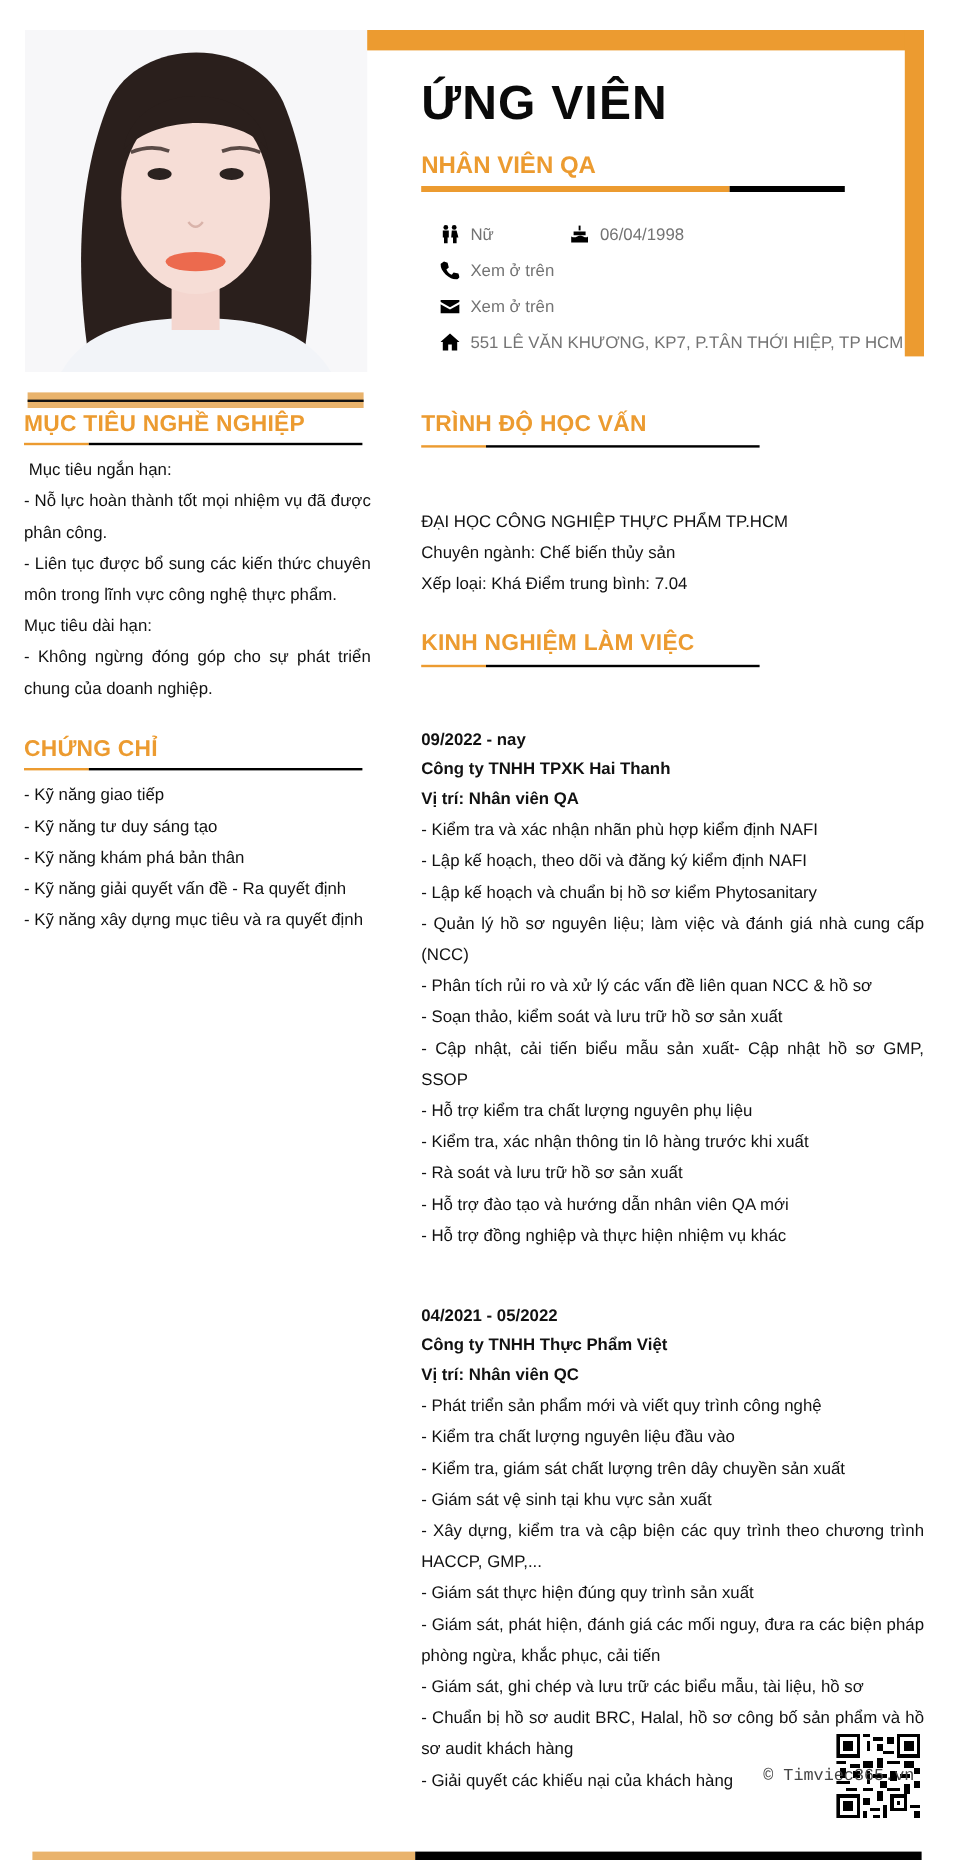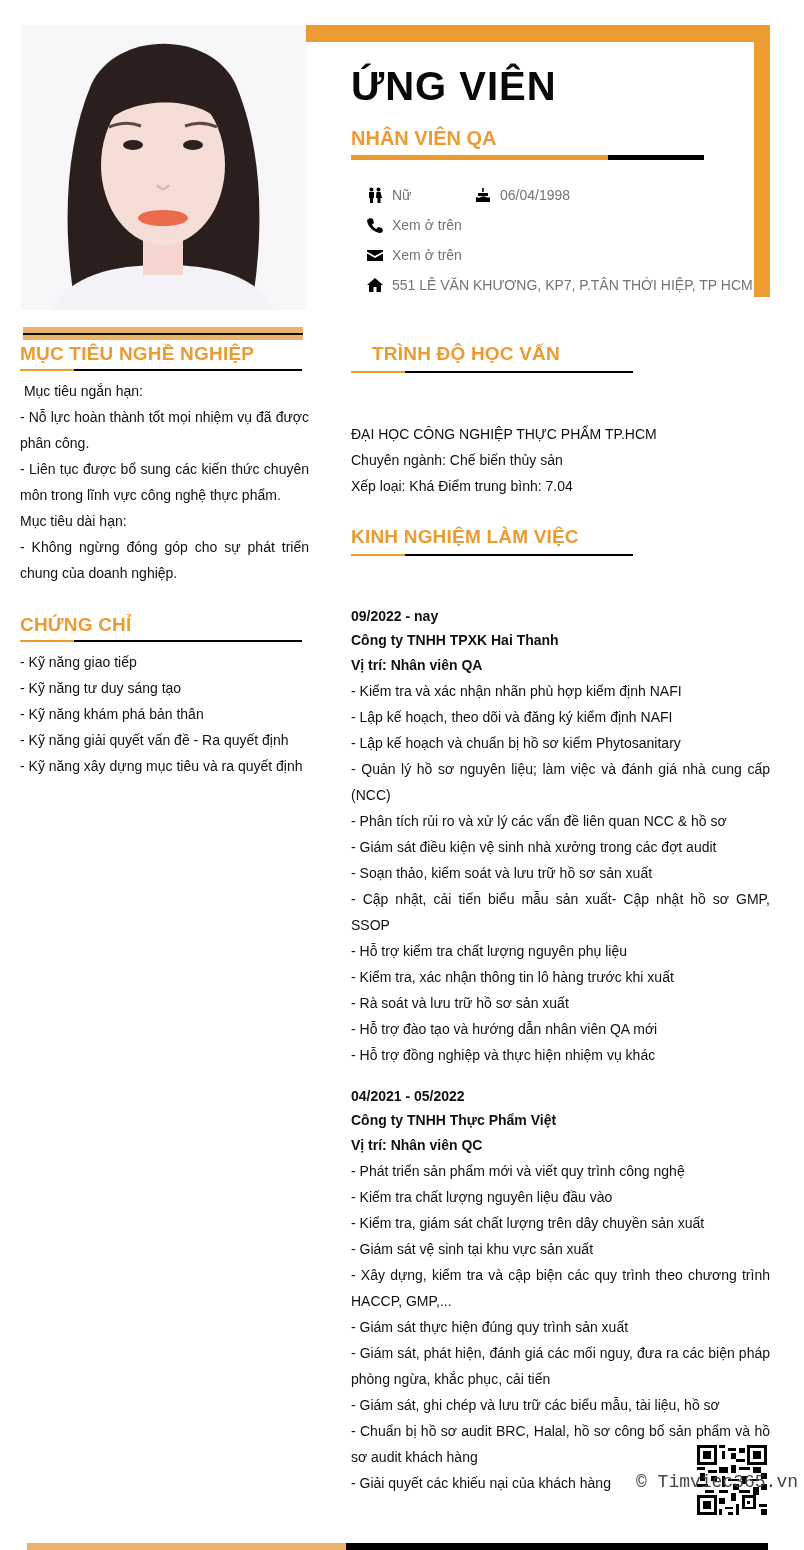--- a/index.html
+++ b/index.html
@@ -32,21 +32,21 @@
   .sec-rule { position: absolute; height: 2px; display: flex; }
   .sec-rule .o { width: 54px; background: #ec9b30; }
   .sec-rule .b { flex: 1; background: #000; }
 
   .para { position: absolute; font-size: 14px; line-height: 26px; color: #111; }
   .para.justify { text-align: justify; }
   .para .line { display: block; }
   .para .bold { font-weight: 700; }
 
   .qr { position: absolute; left: 697px; top: 1445px; width: 70px; height: 70px; }
-  .copyright { position: absolute; left: 636px; top: 1472px; font-family: "Liberation Mono", "DejaVu Sans Mono", monospace; font-size: 18px; color: #444; }
+  .copyright { position: absolute; left: 636px; top: 1472px; font-family: "Liberation Mono", "DejaVu Sans Mono", monospace; font-size: 14px; color: #444; }
 
   .footer-bar { position: absolute; left: 27px; top: 1543px; width: 741px; height: 7px; display: flex; }
   .footer-bar .o { width: 319px; background: #e9b36c; }
   .footer-bar .b { flex: 1; background: #000; }
 </style>
 </head>
 <body>
 
 <div class="photo">
   <svg viewBox="0 0 285 285">
@@ -147,21 +147,21 @@
   </div>
 
 <div class="para" style="left:20px; top:649px; width:295px;">
   <span class="line">- Kỹ năng giao tiếp</span>
   <span class="line">- Kỹ năng tư duy sáng tạo</span>
   <span class="line">- Kỹ năng khám phá bản thân</span>
   <span class="line">- Kỹ năng giải quyết vấn đề - Ra quyết định</span>
   <span class="line">- Kỹ năng xây dựng mục tiêu và ra quyết định</span>
 </div>
 
-<div class="sec-title" style="left:372px; top:343px;text-align:center;">TRÌNH ĐỘ HỌC VẤN</div>
+<div class="sec-title" style="left:351px; top:343px;text-align:center;">TRÌNH ĐỘ HỌC VẤN</div>
 <div class="sec-rule" style="left:351px; top:371px; width:282px;">
     <div class="o"></div>
     <div class="b"></div>
   </div>
 
 <div class="para" style="left:351px; top:421px; width:420px;">
   <span class="line">ĐẠI HỌC CÔNG NGHIỆP THỰC PHẨM TP.HCM</span>
   <span class="line">Chuyên ngành: Chế biến thủy sản</span>
   <span class="line">Xếp loại: Khá Điểm trung bình: 7.04</span>
 </div>
@@ -174,21 +174,20 @@
 
 <div class="para justify" style="left:351px; top:604px; width:419px;">
   <span class="line bold" style="line-height:24px;">09/2022 - nay</span>
   <span class="line bold" style="line-height:24px;">Công ty TNHH TPXK Hai Thanh</span>
   <span class="line bold" style="line-height:26px;">Vị trí: Nhân viên QA</span>
   <span class="line">- Kiểm tra và xác nhận nhãn phù hợp kiểm định NAFI</span>
   <span class="line">- Lập kế hoạch, theo dõi và đăng ký kiểm định NAFI</span>
   <span class="line">- Lập kế hoạch và chuẩn bị hồ sơ kiểm Phytosanitary</span>
   <span class="line">- Quản lý hồ sơ nguyên liệu; làm việc và đánh giá nhà cung cấp (NCC)</span>
   <span class="line">- Phân tích rủi ro và xử lý các vấn đề liên quan NCC &amp; hồ sơ</span>
-  <span class="line">- Giám sát điều kiện vệ sinh nhà xưởng trong các đợt audit</span>
   <span class="line">- Soạn thảo, kiểm soát và lưu trữ hồ sơ sản xuất</span>
   <span class="line">- Cập nhật, cải tiến biểu mẫu sản xuất- Cập nhật hồ sơ GMP, SSOP</span>
   <span class="line">- Hỗ trợ kiểm tra chất lượng nguyên phụ liệu</span>
   <span class="line">- Kiểm tra, xác nhận thông tin lô hàng trước khi xuất</span>
   <span class="line">- Rà soát và lưu trữ hồ sơ sản xuất</span>
   <span class="line">- Hỗ trợ đào tạo và hướng dẫn nhân viên QA mới</span>
   <span class="line">- Hỗ trợ đồng nghiệp và thực hiện nhiệm vụ khác</span>
 </div>
 
 <div class="para justify" style="left:351px; top:1084px; width:419px;">

